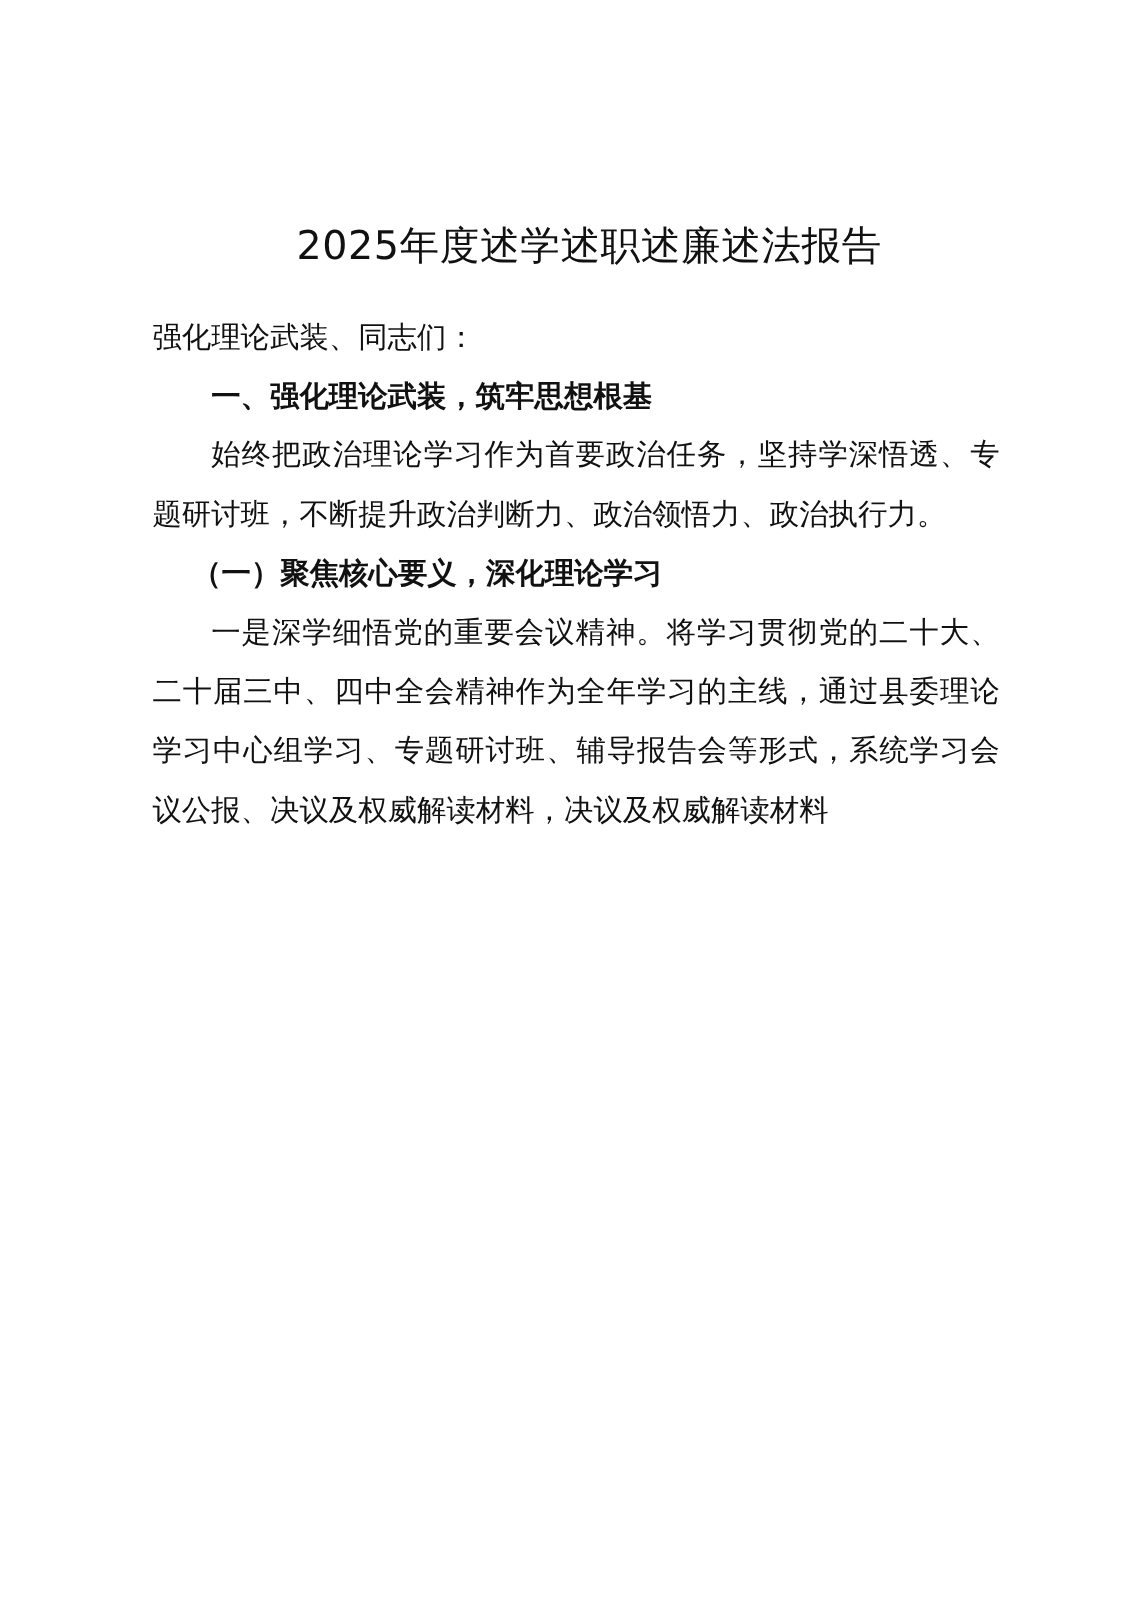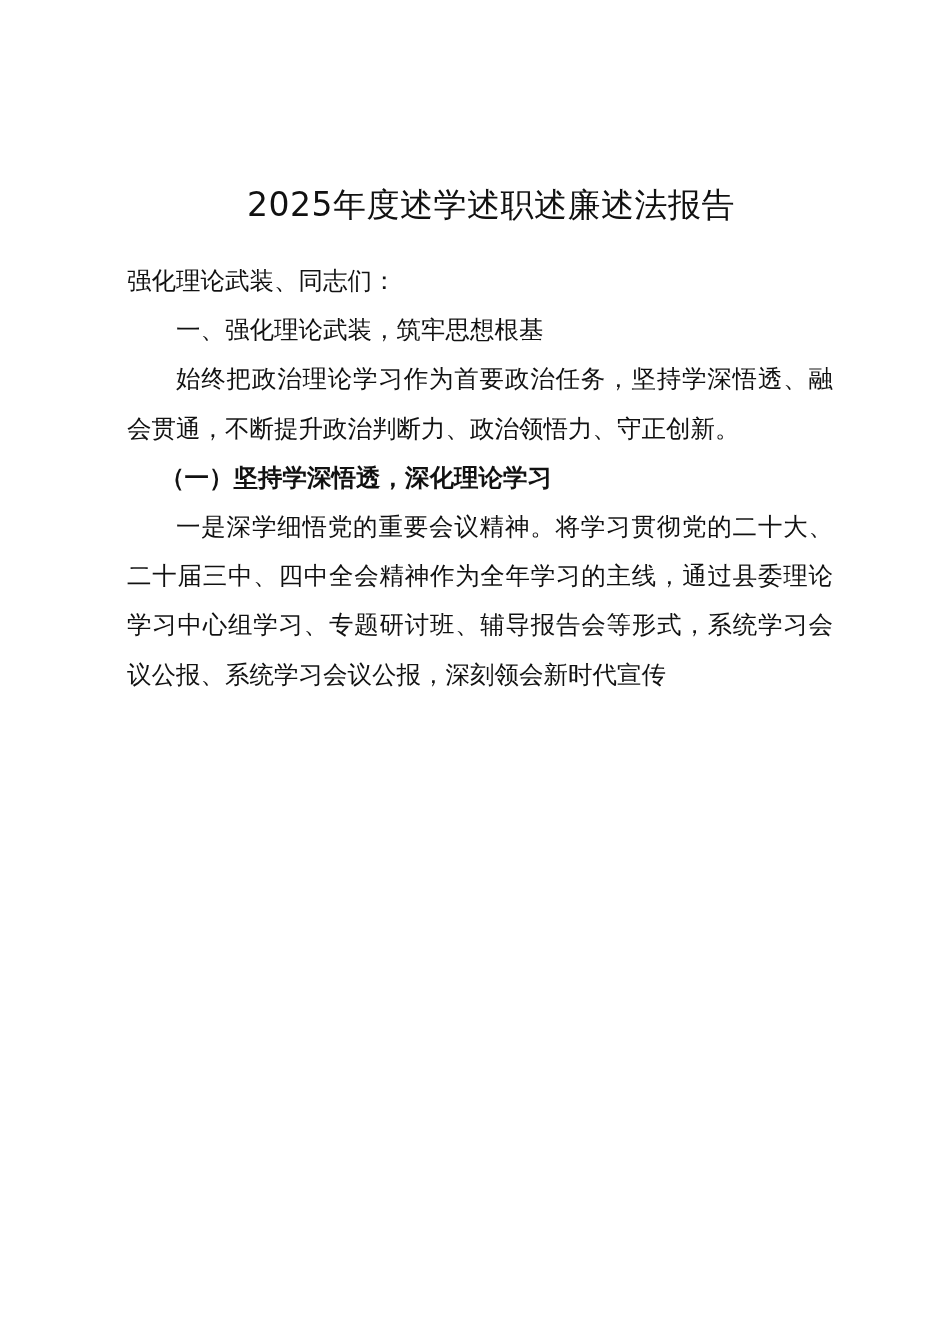--- a/index.html
+++ b/index.html
@@ -50,21 +50,21 @@
       word-break: break-all;
     }
     .indent {
       text-indent: 2em;
     }
     .salutation {
       text-indent: 0;
     }
     .h1 {
       text-indent: 2em;
-      font-weight: normal;
+      font-weight: bold;
       margin: 0;
       font-size: 24.5px;
     }
     .h2 {
       text-indent: 1.35em;
       font-weight: bold;
       margin: 0;
       font-size: 24.5px;
     }
   </style>
@@ -73,19 +73,19 @@
 
 <div class="page">
   <h1 class="doc-title">2025年度述学述职述廉述法报告</h1>
 
   <div class="body-text">
     <p class="salutation">强化理论武装、同志们：</p>
 
 
     <p class="h1">一、强化理论武装，筑牢思想根基</p>
 
-    <p class="indent">始终把政治理论学习作为首要政治任务，坚持学深悟透、融会贯通，不断提升政治判断力、政治领悟力、守正创新。</p>
+    <p class="indent">始终把政治理论学习作为首要政治任务，坚持学深悟透、专题研讨班，不断提升政治判断力、政治领悟力、政治执行力。</p>
 
-    <p class="h2">（一）坚持学深悟透，深化理论学习</p>
+    <p class="h2">（一）聚焦核心要义，深化理论学习</p>
 
-    <p class="indent">一是深学细悟党的重要会议精神。将学习贯彻党的二十大、二十届三中、四中全会精神作为全年学习的主线，通过县委理论学习中心组学习、专题研讨班、辅导报告会等形式，系统学习会议公报、系统学习会议公报，深刻领会新时代宣传</p>
+    <p class="indent">一是深学细悟党的重要会议精神。将学习贯彻党的二十大、二十届三中、四中全会精神作为全年学习的主线，通过县委理论学习中心组学习、专题研讨班、辅导报告会等形式，系统学习会议公报、决议及权威解读材料，决议及权威解读材料</p>
   </div>
 </div>
 
 </body></html>

